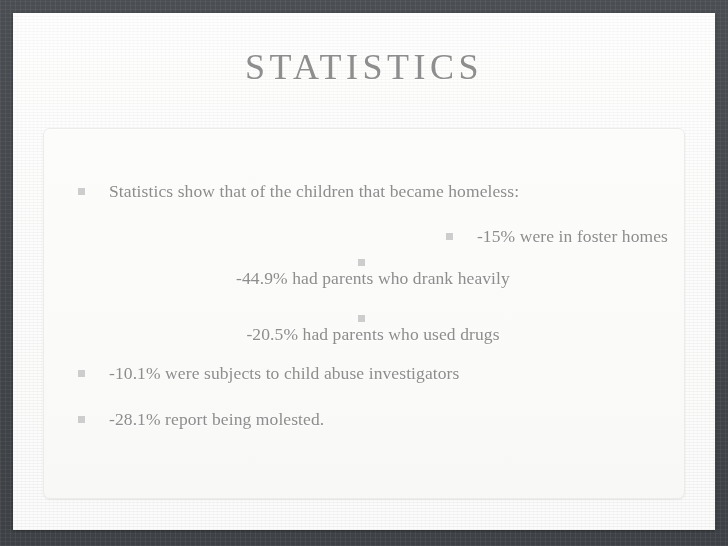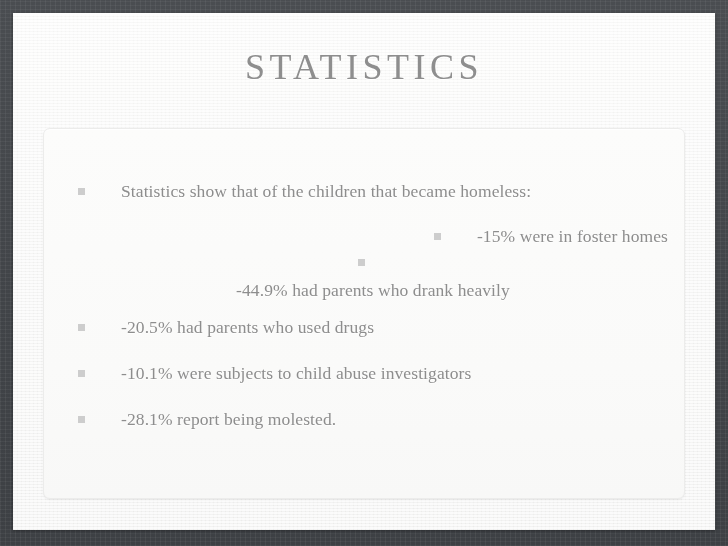--- a/index.html
+++ b/index.html
@@ -108,21 +108,20 @@
     width: 100%;
   }
 
   .bullet-row {
     position: absolute;
     left: 34px;
     display: flex;
     align-items: center;
     height: 24px;
     width: 590px;
-    gap: 12px;
   }
 
   .bullet-marker {
     width: 7px;
     height: 7px;
     background: #cdcdcd;
     flex: 0 0 auto;
     margin-right: 24px;
     position: relative;
     top: 0px;
@@ -158,21 +157,21 @@
         <li class="bullet-row" style="top:95px;justify-content:flex-end;">
           <span class="bullet-marker"></span>
           <span class="bullet-text">-15% were in foster homes</span>
         </li>
 
         <li class="bullet-row" style="top:130px;flex-direction:column;">
           <span class="bullet-marker"></span>
           <span class="bullet-text">-44.9% had parents who drank heavily</span>
         </li>
 
-        <li class="bullet-row" style="top:186px;">
+        <li class="bullet-row" style="top:186px;flex-direction:column;">
           <span class="bullet-marker"></span>
           <span class="bullet-text">-20.5% had parents who used drugs</span>
         </li>
 
         <li class="bullet-row" style="top:232px;">
           <span class="bullet-marker"></span>
           <span class="bullet-text">-10.1% were subjects to child abuse investigators</span>
         </li>
 
         <li class="bullet-row" style="top:278px;align-items:center;">

